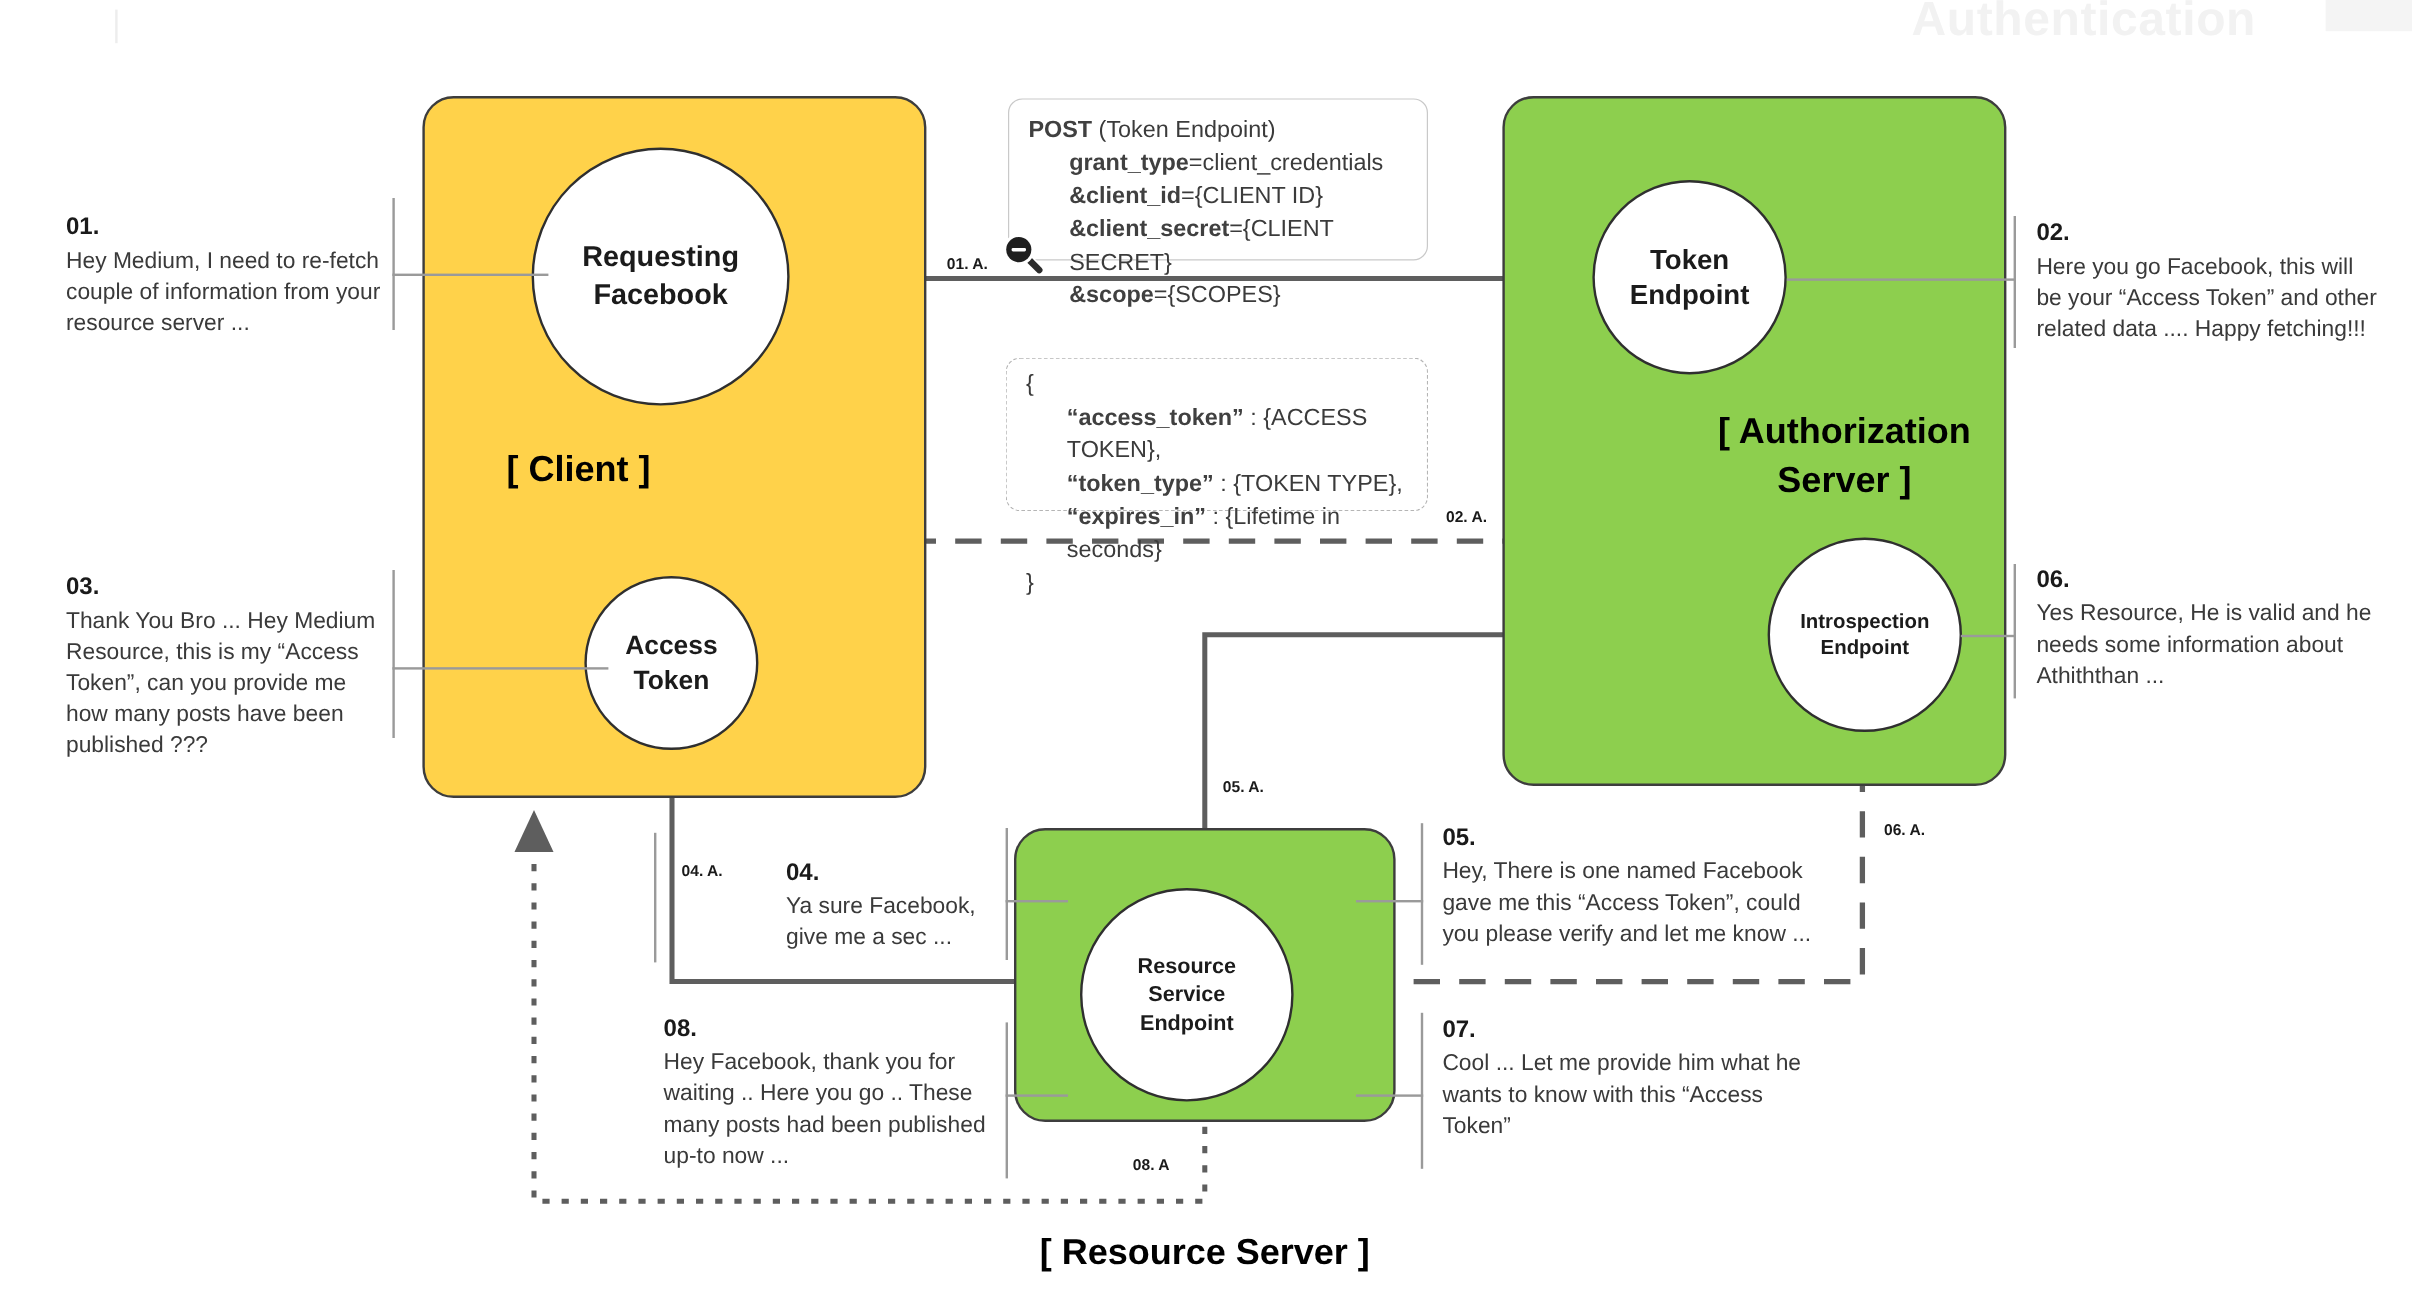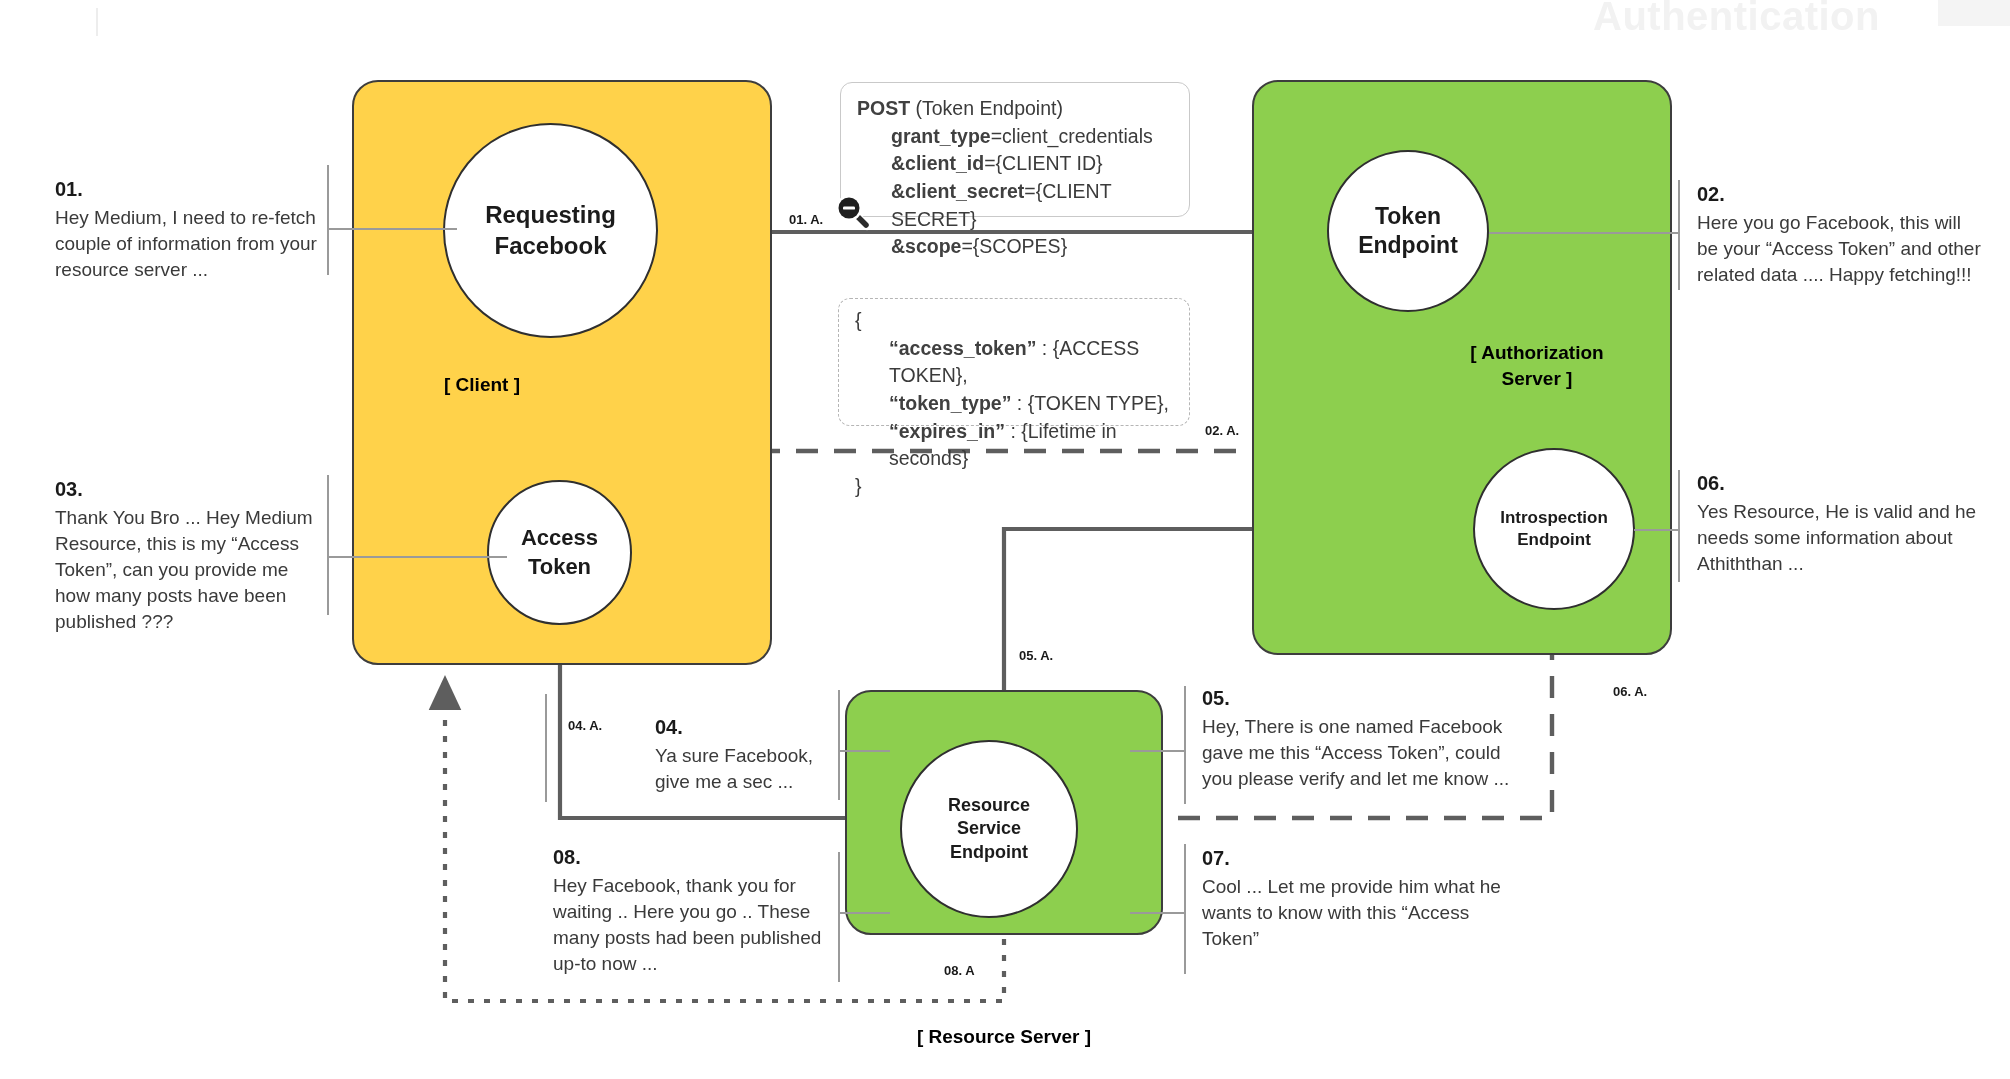--- a/index.html
+++ b/index.html
@@ -47,21 +47,21 @@
     border-radius: 26px;
     box-sizing: border-box;
   }
   .zone-client  { background: #ffd24a; }
   .zone-auth    { background: #8dcf4e; }
   .zone-res     { background: #8dcf4e; }
 
   
   .zone-caption {
     position: absolute;
-    font-size: 19px;
+    font-size: 30px;
     font-weight: bold;
     color: #000;
     text-align: center;
     line-height: 1.35;
     white-space: pre-line;
   }
 
   
   .node {
     position: absolute;
@@ -214,21 +214,21 @@
     <span class="ind1"><b>“access_token”</b><span> : {ACCESS TOKEN},</span></span>
     <span class="ind1"><b>“token_type”</b><span> : {TOKEN TYPE},</span></span>
     <span class="ind1"><b>“expires_in”</b><span> : {Lifetime in seconds}</span></span>
     <span class="cl">}</span>
   </div>
 
   <div class="steplbl" style="left:789px; top:212px;">01. A.</div>
   <div class="steplbl" style="left:1205px; top:423px;">02. A.</div>
   <div class="steplbl" style="left:568px; top:718px;">04. A.</div>
   <div class="steplbl" style="left:1019px; top:648px;">05. A.</div>
-  <div class="steplbl" style="left:1570px; top:684px;margin-left:43px;">06. A.</div>
+  <div class="steplbl" style="left:1570px; top:684px;">06. A.</div>
   <div class="steplbl" style="left:944px; top:963px;">08. A</div>
 
   <div class="leader" style="left:327px; top:165px; height:110px;"></div>
   <div class="leader-h" style="left:327px; top:228px; width:130px;"></div>
   <div class="note" style="left:55px; top:176px; width:264px;">
     <span class="note-num">01.</span>
     <span class="note-body">Hey Medium, I need to re-fetch couple of information from your resource server ...</span>
   </div>
 
   <div class="leader" style="left:327px; top:475px; height:140px;"></div>

